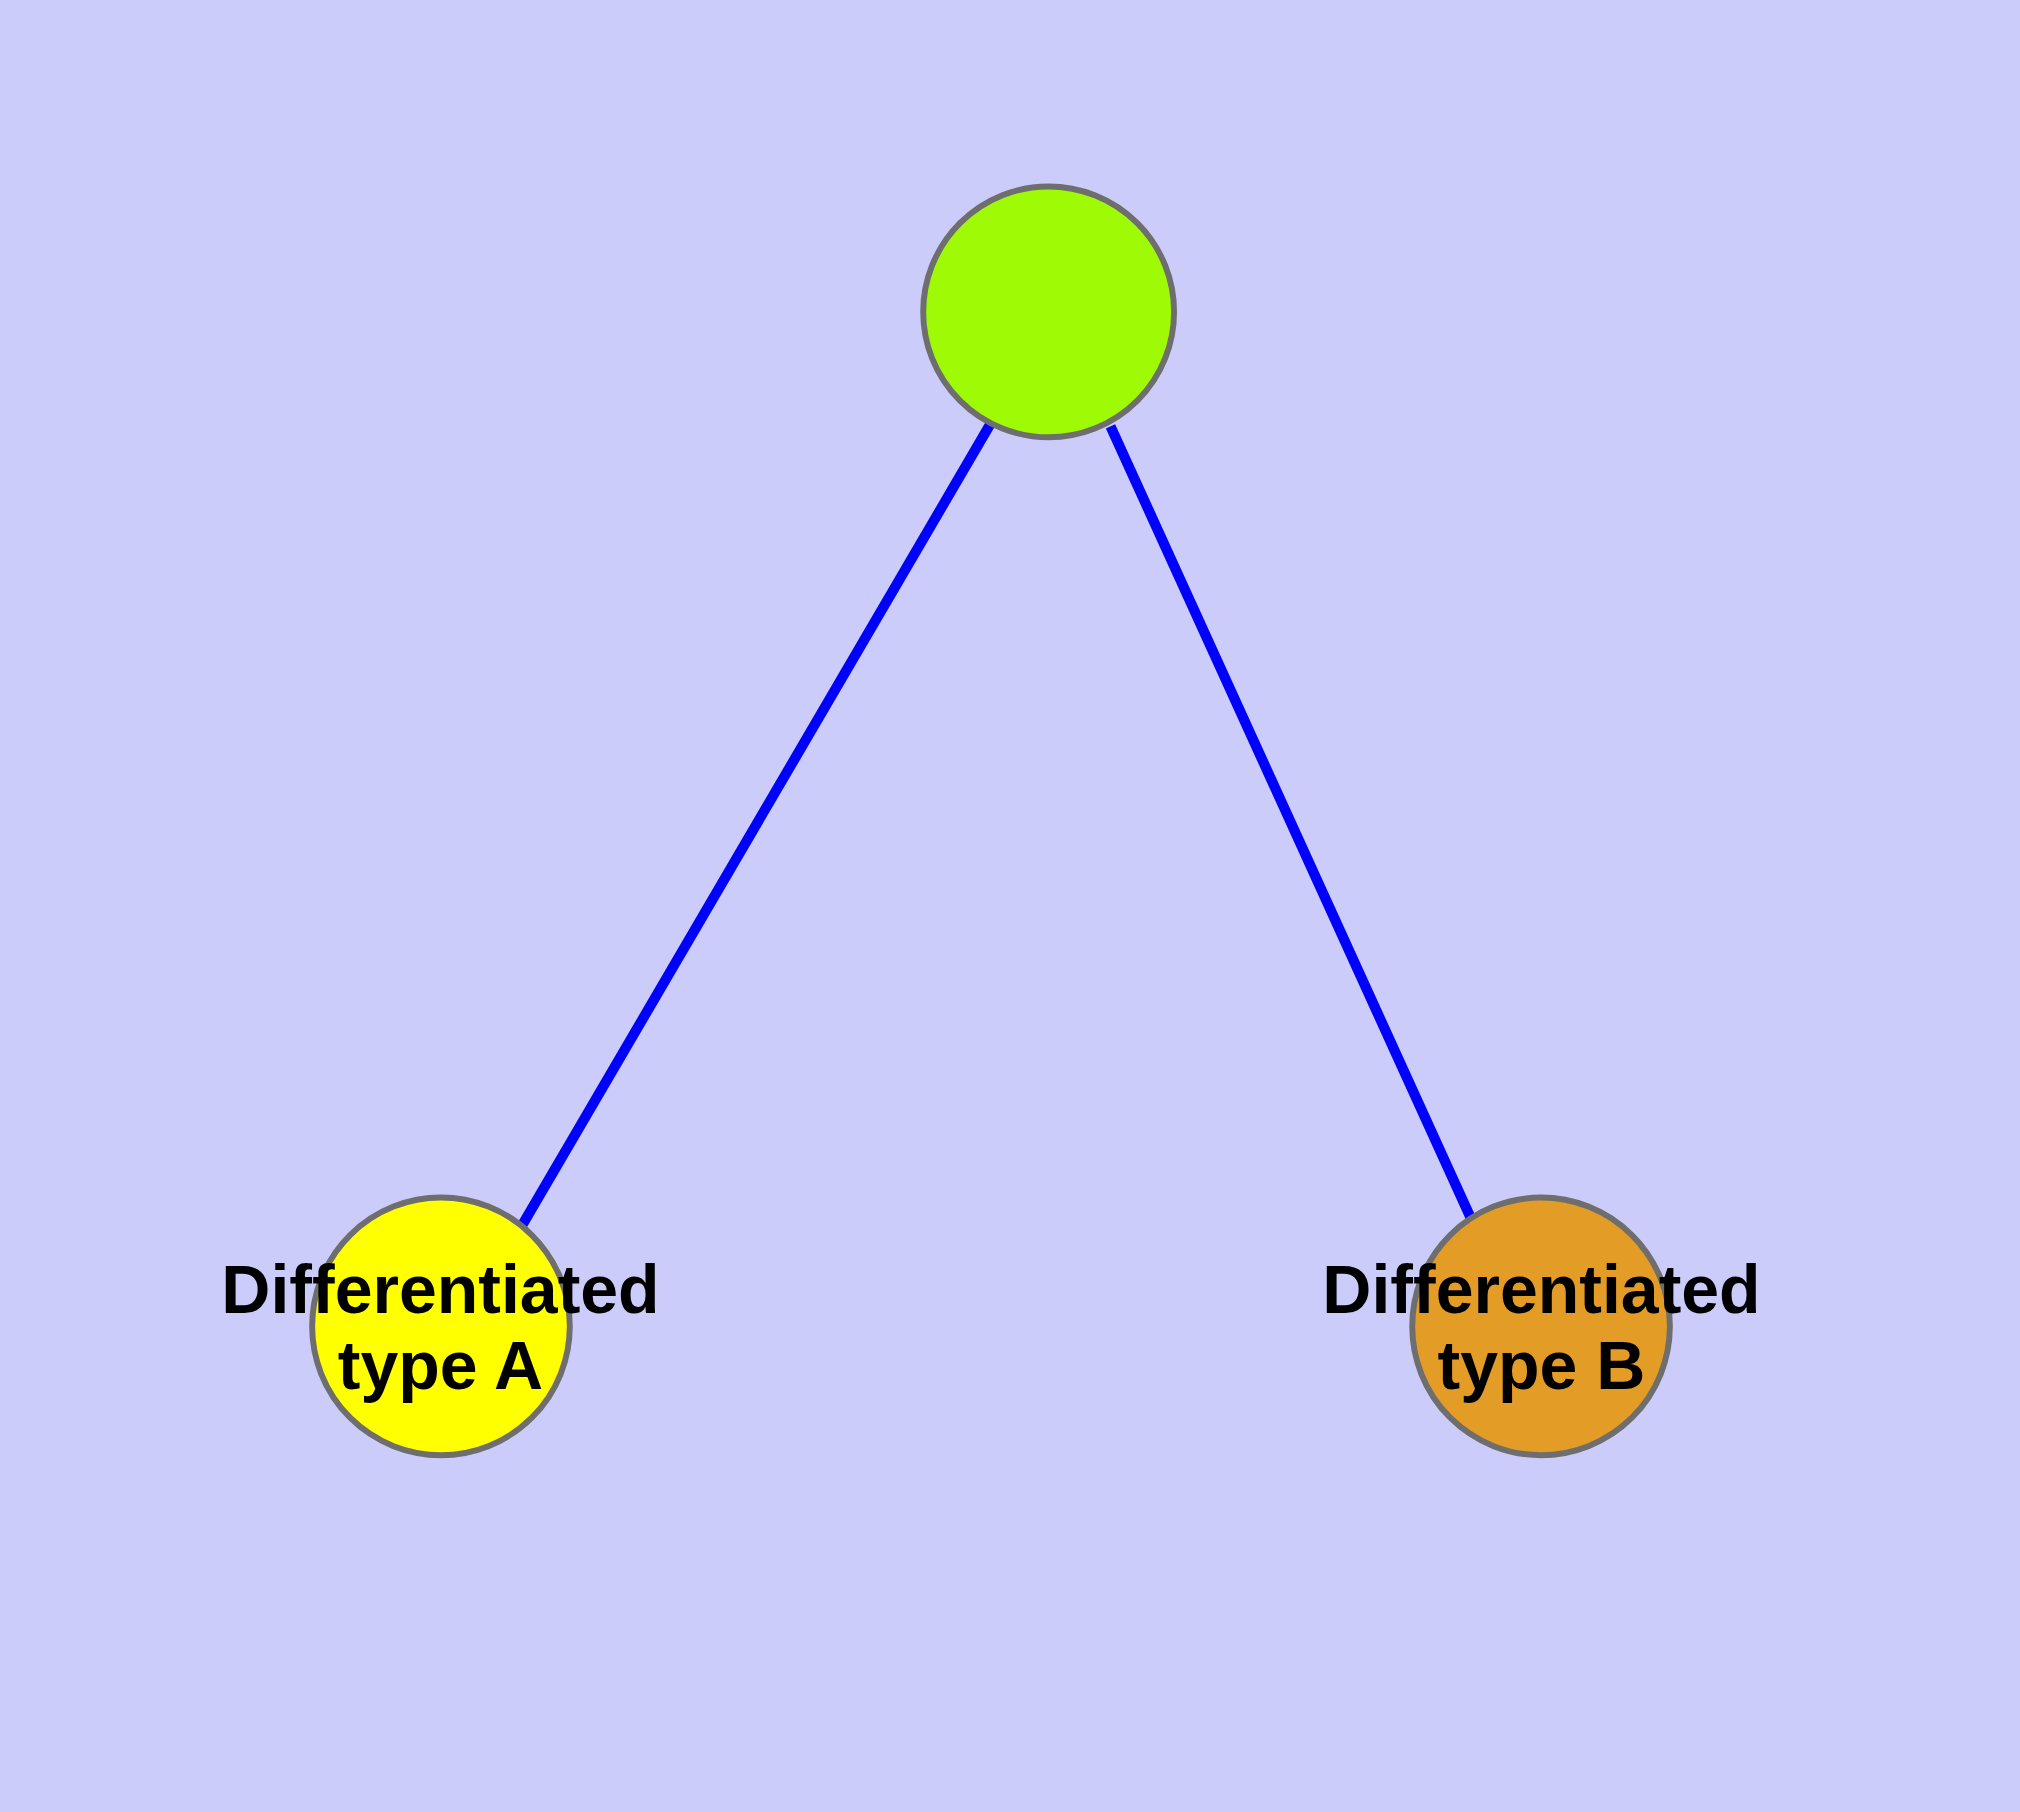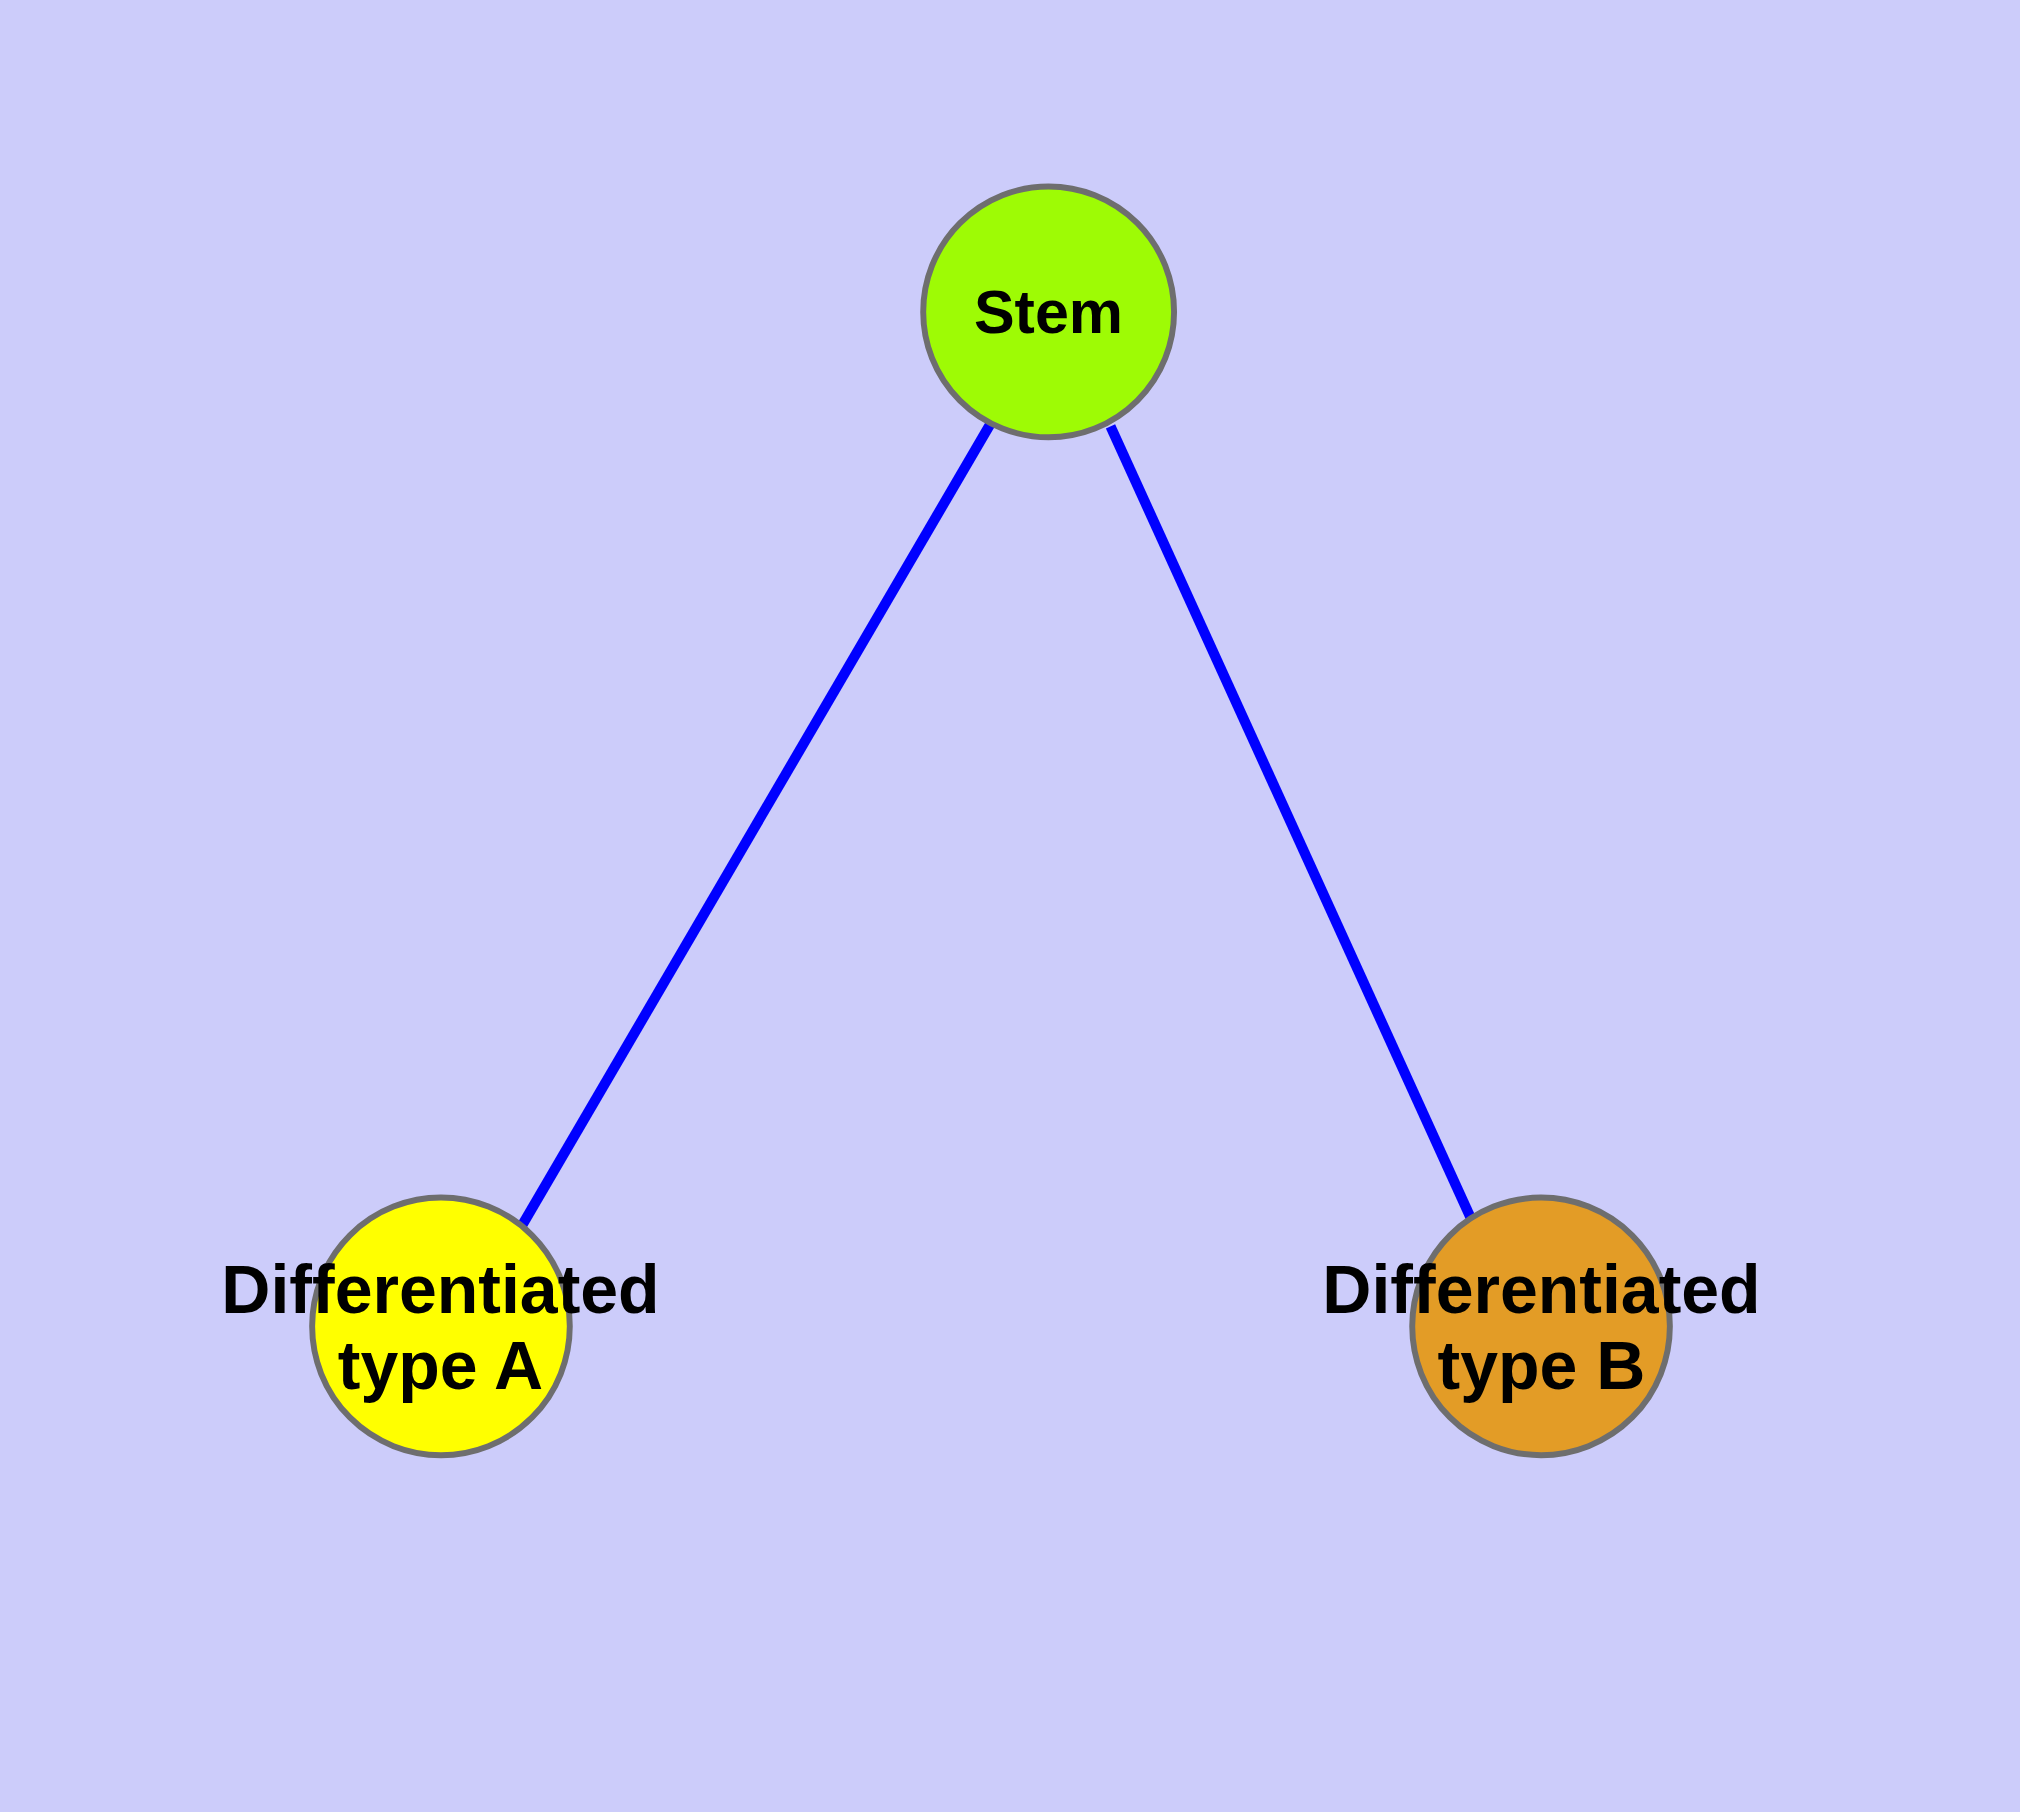--- a/index.html
+++ b/index.html
@@ -57,21 +57,20 @@
       <line x1="1169" y1="499" x2="615" y2="1447" stroke="#0000ff" stroke-width="12" stroke-linecap="butt"></line>
       <line x1="1310" y1="503" x2="1735" y2="1437" stroke="#0000ff" stroke-width="12" stroke-linecap="butt"></line>
     </g>
     <g>
       <circle cx="520" cy="1565" r="152" fill="#ffff00" stroke="#6e6e6e" stroke-width="7"></circle>
       <circle cx="1818" cy="1565" r="152" fill="#e39c26" stroke="#6e6e6e" stroke-width="7"></circle>
       <circle cx="1237" cy="368" r="148" fill="#9efb05" stroke="#6e6e6e" stroke-width="7"></circle>
     </g>
   </svg>
 
-  <div class="node-label stem" style="color: rgb(0, 0, 0); font-size: 61px; width: 1187px; left: 455px; top: 278px;">Stem</div>
 
   <div class="node-label leaf" style="color: rgb(0, 0, 0); font-size: 68px; width: 1187px; left: -153px; top: 1251px;">Differentiated
 type A</div>
 
   <div class="node-label leaf" style="color: rgb(0, 0, 0); font-size: 68px; width: 1187px; left: 948px; top: 1251px;">Differentiated
 type B</div>
 
 </div>
 
 

